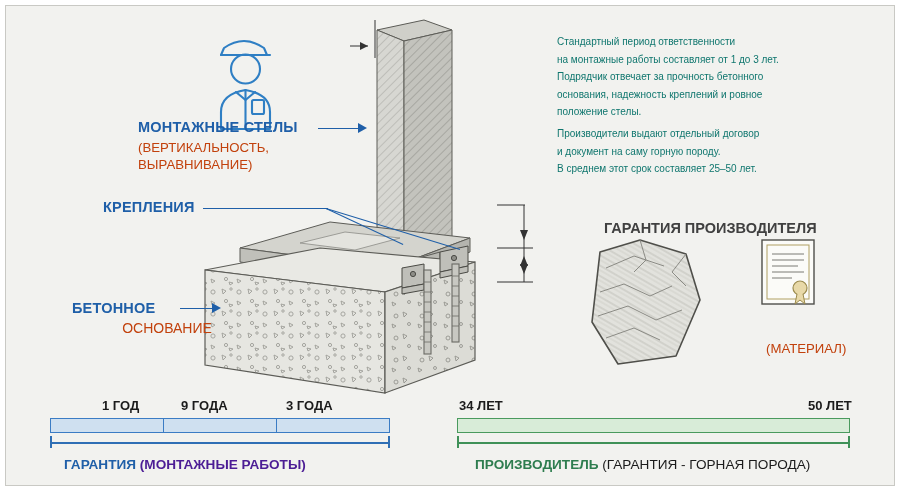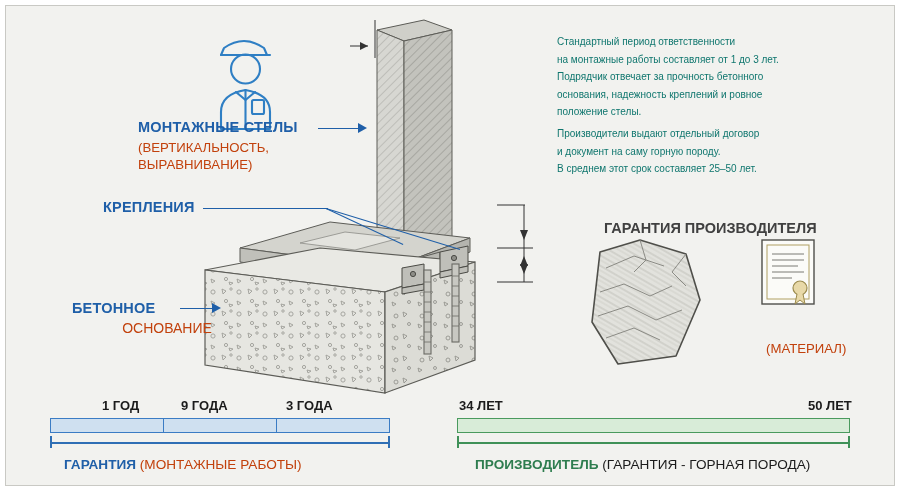--- a/index.html
+++ b/index.html
@@ -70,21 +70,21 @@
     color: #1b1b1b;
     font-size: 13px;
     font-weight: bold;
   }
   .axis-caption-blue {
     position: absolute;
     color: #1f5fa8;
     font-size: 13.6px;
     font-weight: bold;
   }
-  .axis-caption-blue .plain { color: #c2410c; font-weight: normal; }
+  .axis-caption-blue .plain { color: #4c1d95; font-weight: bold; }
   .axis-caption-green {
     position: absolute;
     color: #2e7d4f;
     font-size: 13.6px;
     font-weight: bold;
   }
   .axis-caption-green .plain { color: #1b1b1b; font-weight: normal; }
 
   
   .bar-blue {

